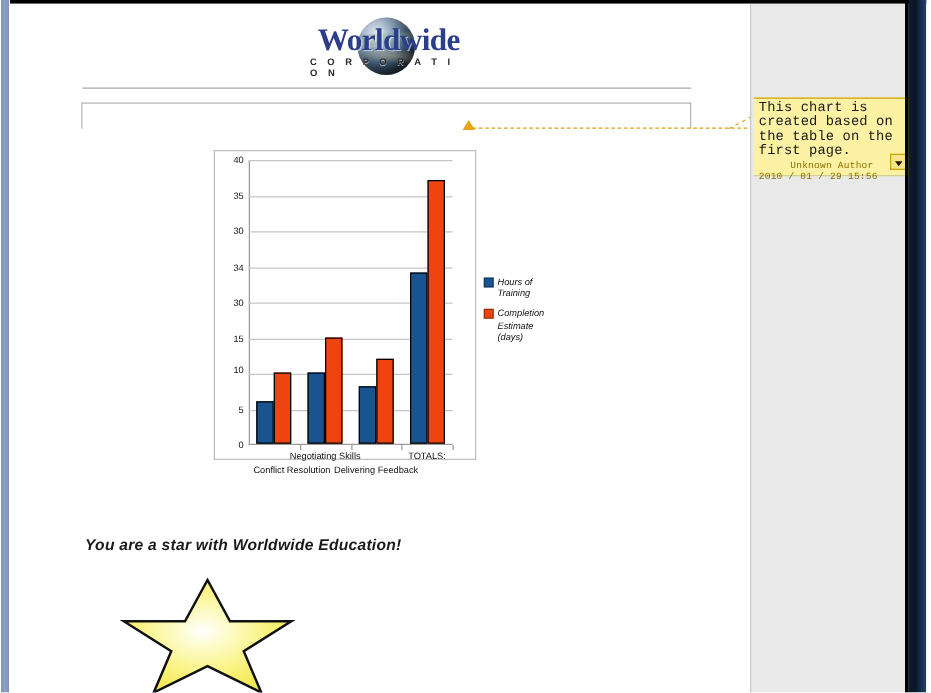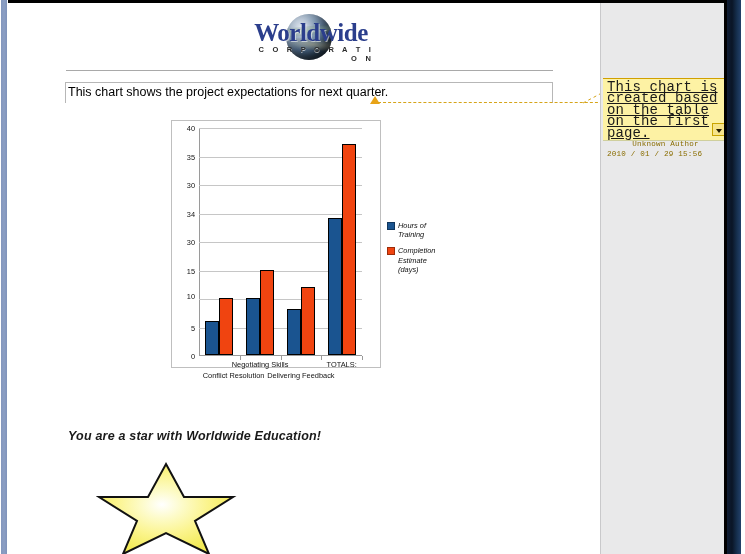--- a/index.html
+++ b/index.html
@@ -97,21 +97,21 @@
     font-weight: bold;
     font-size: 25px;
     letter-spacing: -0.5px;
     color: #2b3e8c;
     text-shadow: 1px 1px 0 rgba(255,255,255,0.55);
   }
   .logo-sub {
     position: absolute;
     left: 0px; top: 31px;
     width: 126px;
-    text-align: right;
+    text-align: left;
     font-family: "Liberation Sans", sans-serif;
     font-weight: bold;
     font-size: 7.5px;
     letter-spacing: 3.2px;
     color: #2a2a2a;
     text-shadow: 0 1px 0 rgba(255,255,255,0.6);
   }
 
   
   .head-rule {
@@ -173,25 +173,24 @@
     left: 603px; top: 78px;
     width: 125px; height: 63px;
     background: #fdf2a4;
     border-top: 1px solid #d0a000;
     border-bottom: 1px solid #cfcf9d;
     box-sizing: border-box;
     padding: 3px 4px 0 4px;
     font-family: "Liberation Mono", monospace;
   }
   .comment-text {
-    font-size: 14px;
+    font-size: 11px;
     line-height: 11.4px;
     color: #1a1a1a;
     letter-spacing: 0.1px;
-    text-decoration: underline;
   }
   .comment-author {
     margin-top: 1px;
     font-size: 7.6px;
     line-height: 9.5px;
     color: #8a6d00;
     letter-spacing: 0.2px;
     text-align: center;
   }
   .comment-date {
@@ -340,21 +339,20 @@
 
     <div class="logo-wrap">
       <div class="logo-globe"></div>
       <div class="logo-word">Worldwide</div>
       <div class="logo-sub">C O R P O R A T I O N</div>
     </div>
 
     <div class="head-rule"></div>
 
     <div class="intro-frame"></div>
-    <div class="intro-text">This chart shows the project expectations for next quarter.</div>
 
     <div class="anchor-tri"></div>
     <div class="connector"></div>
     <svg class="connector-diag" viewBox="0 0 30 16">
       <line x1="0" y1="16" x2="30" y2="0" stroke="#d6a419" stroke-width="1" stroke-dasharray="3,3"></line>
     </svg>
 
     <div class="chart">
       <div class="plot">
         <div class="plot-frame"></div>

